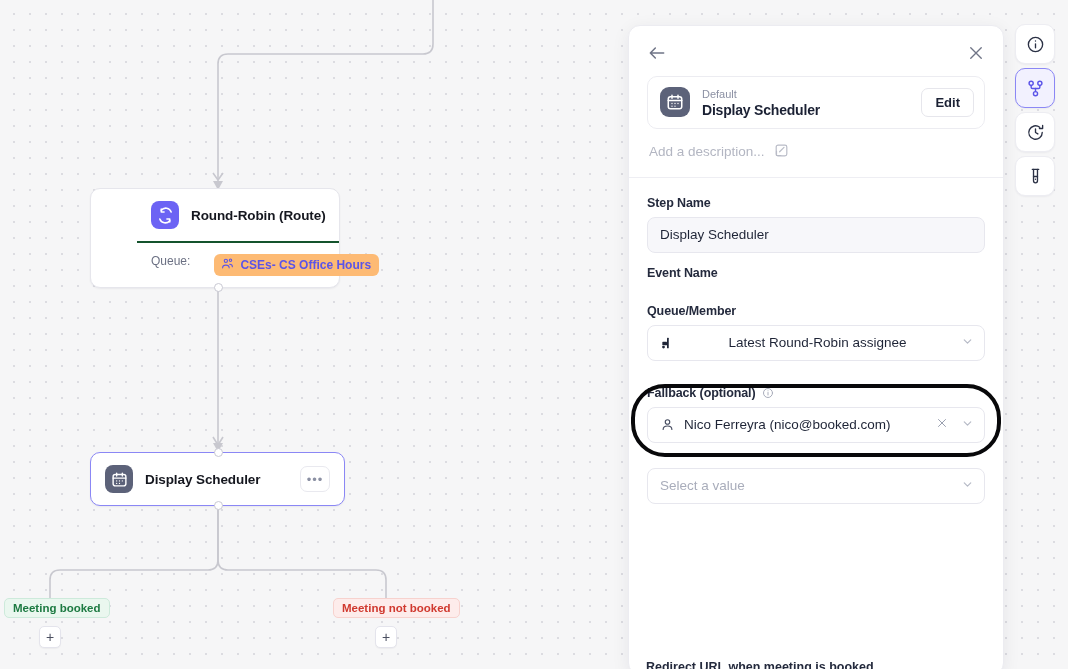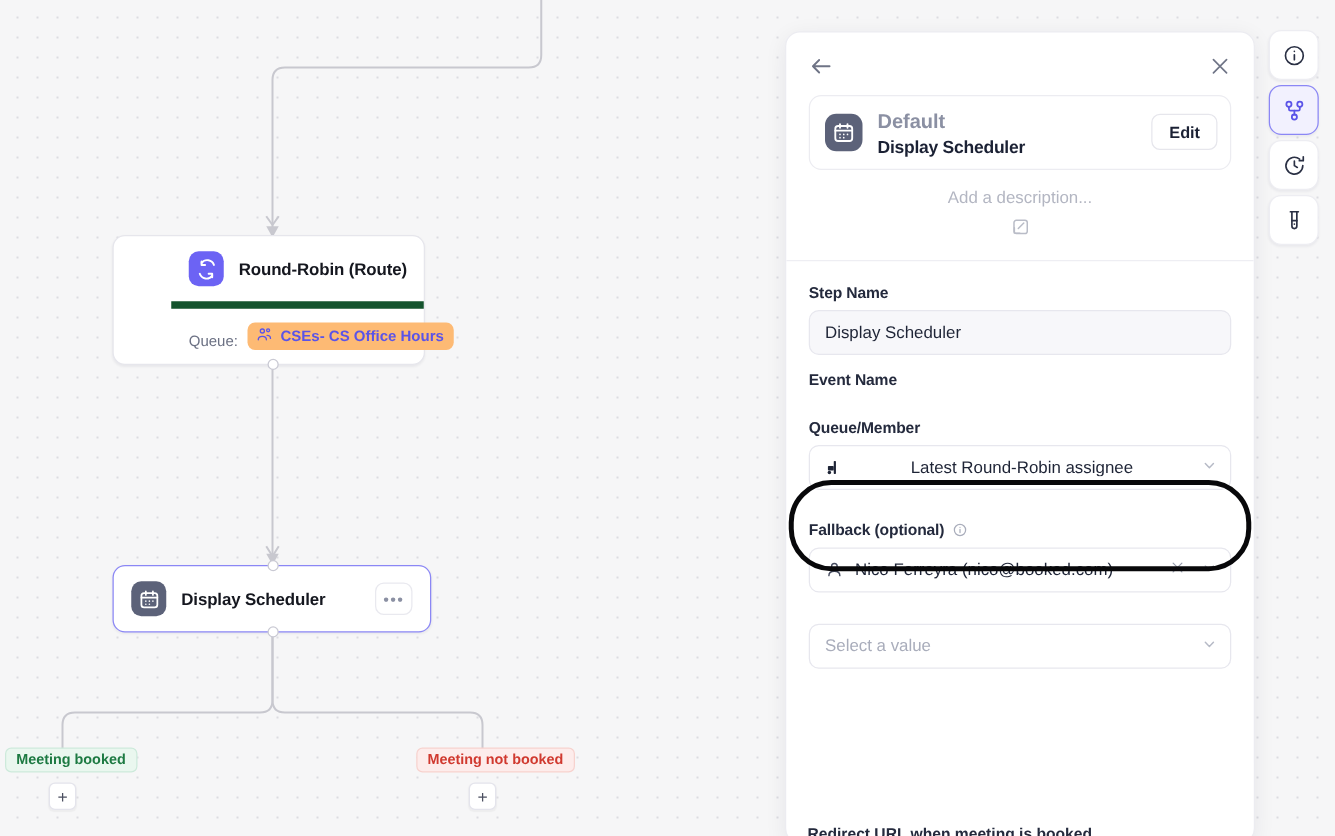--- a/index.html
+++ b/index.html
@@ -39,23 +39,23 @@
     display:flex; align-items:center; justify-content:center;
     flex:0 0 auto;
   }
   .ico-rr { background:#6c63f4; }
   .ico-cal { background:#5c6279; }
   .node-title {
     font-size:13.5px; font-weight:700; color:#15171f;
     letter-spacing:-.1px; white-space:nowrap;
   }
   .node-body {
-    border-top:6px solid #14532d;
+    border-top:2px solid #14532d;
     padding:11px 14px;
-    display:flex; align-items:flex-end; gap:8px;
+    display:flex; align-items:flex-start; gap:24px;
   }
   .node-body-lab { font-size:12px; color:#6b7083; }
   .pill {
     display:inline-flex; align-items:center; gap:6px;
     background:#fdba74; color:#5b54e8;
     border-radius:6px; padding:3px 8px 3px 7px;
     font-size:12px; font-weight:600; white-space:nowrap;
   }
   .dots-btn {
     width:30px; height:26px; border:1px solid #e9e9ef; border-radius:7px;
@@ -97,32 +97,32 @@
   .panel-topbar { display:flex; align-items:center; justify-content:space-between; height:26px; }
   .icobtn { color:#6f7486; display:flex; align-items:center; justify-content:center; }
 
   .step-card {
     margin-top:10px;
     border:1px solid #ececf1; border-radius:10px;
     display:flex; align-items:center; gap:12px;
     padding:10px 10px 10px 12px;
   }
   .step-meta { flex:1; min-width:0; }
-  .step-kind { font-size:16px; color:#8b90a3; font-weight:700; line-height:1.35; }
+  .step-kind { font-size:11px; color:#8b90a3; font-weight:400; line-height:1.35; }
   .step-name { font-size:14px; color:#1b2134; font-weight:700; letter-spacing:-.2px; }
   .edit-btn {
     border:1px solid #e6e6ec; border-radius:7px;
     background:#fff; color:#1b2134;
     font-size:13px; font-weight:600;
     padding:6px 13px;
   }
   .desc-row {
     display:flex; align-items:center; gap:9px;
     padding:14px 2px 16px 2px;
-    color:#b3b6c2; font-size:13.5px;flex-direction:column;
+    color:#b3b6c2; font-size:13.5px;
   }
   .divider { height:1px; background:#eeeef3; }
 
   .panel-form { padding:18px 18px 0 18px; }
   .field { margin-bottom:13px; }
   .flabel {
     font-size:12.5px; font-weight:700; color:#242a3d;
     margin-bottom:7px; display:flex; align-items:center; gap:6px;
     letter-spacing:-.1px;
   }

